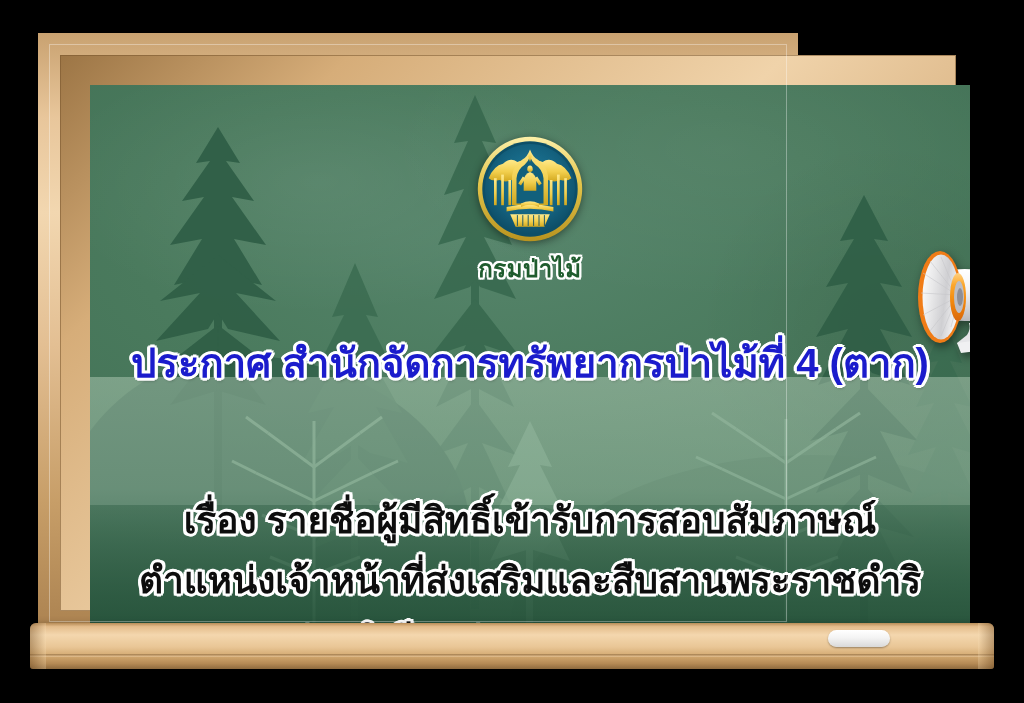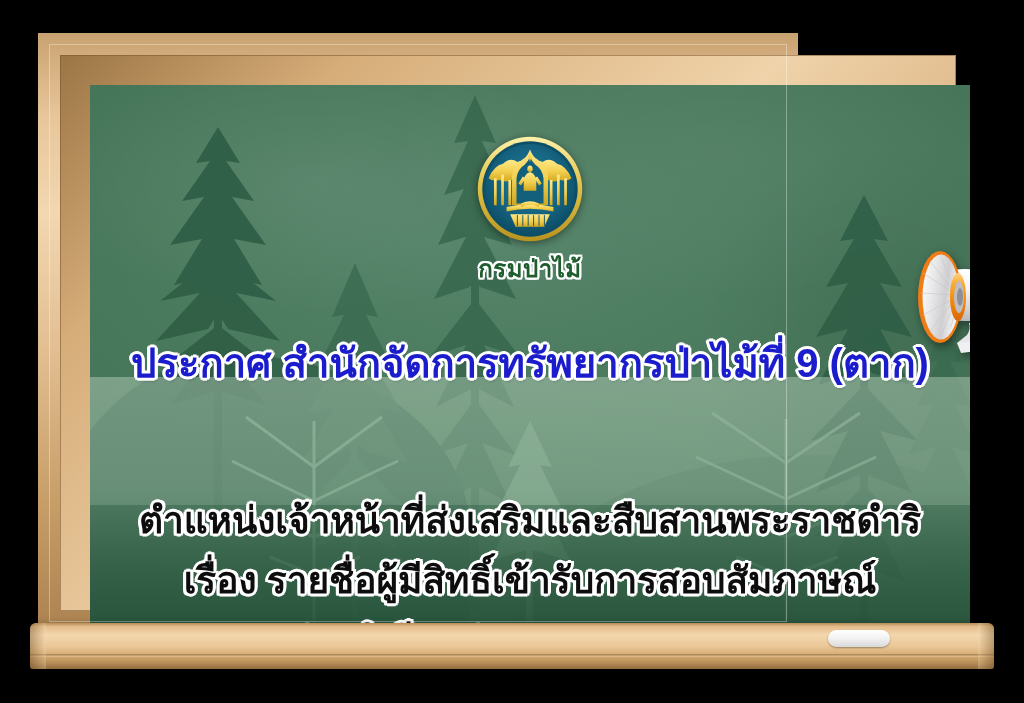--- a/index.html
+++ b/index.html
@@ -450,25 +450,25 @@
           <g stroke="#c6c6ca" stroke-width="0.9" opacity="0.65">
             <path d="M56 20 L72 58 M45 24 L72 58 M38 36 L72 58 M36 56 L72 58
                      M38 78 L72 60 M45 94 L72 60 M56 99 L72 60 M66 90 L74 60"></path>
           </g>
 
           <ellipse cx="73" cy="60" rx="8" ry="24" fill="url(#orangeGrad)"></ellipse>
           <ellipse cx="74" cy="60" rx="5" ry="16" fill="#bdbdc2"></ellipse>
           <ellipse cx="75" cy="60" rx="3" ry="9" fill="#8f8f95"></ellipse>
         </svg>
 
-        <div class="headline">ประกาศ สำนักจัดการทรัพยากรป่าไม้ที่ 9 (ตาก)</div>
+        <div class="headline">ประกาศ สำนักจัดการทรัพยากรป่าไม้ที่ 4 (ตาก)</div>
 
         <div class="subtext">
+          <span class="line">เรื่อง รายชื่อผู้มีสิทธิ์เข้ารับการสอบสัมภาษณ์</span>
           <span class="line">ตำแหน่งเจ้าหน้าที่ส่งเสริมและสืบสานพระราชดำริ</span>
-          <span class="line">เรื่อง รายชื่อผู้มีสิทธิ์เข้ารับการสอบสัมภาษณ์</span>
           <span class="line">ประจำปีงบประมาณ พ.ศ. 2564</span>
         </div>
 
       </div>
     </div>
   </div>
 
   <div class="ledge">
     <div class="ledge-cap-l"></div>
     <div class="ledge-cap-r"></div>

